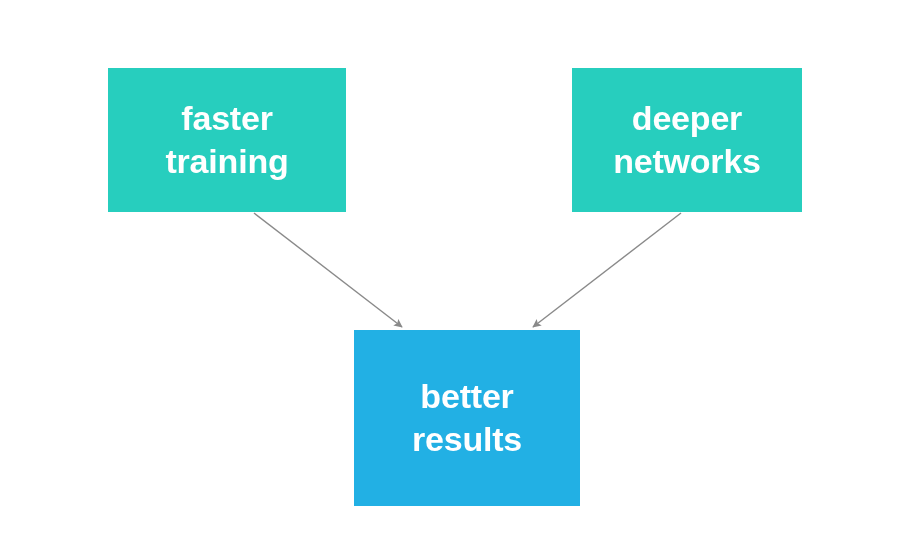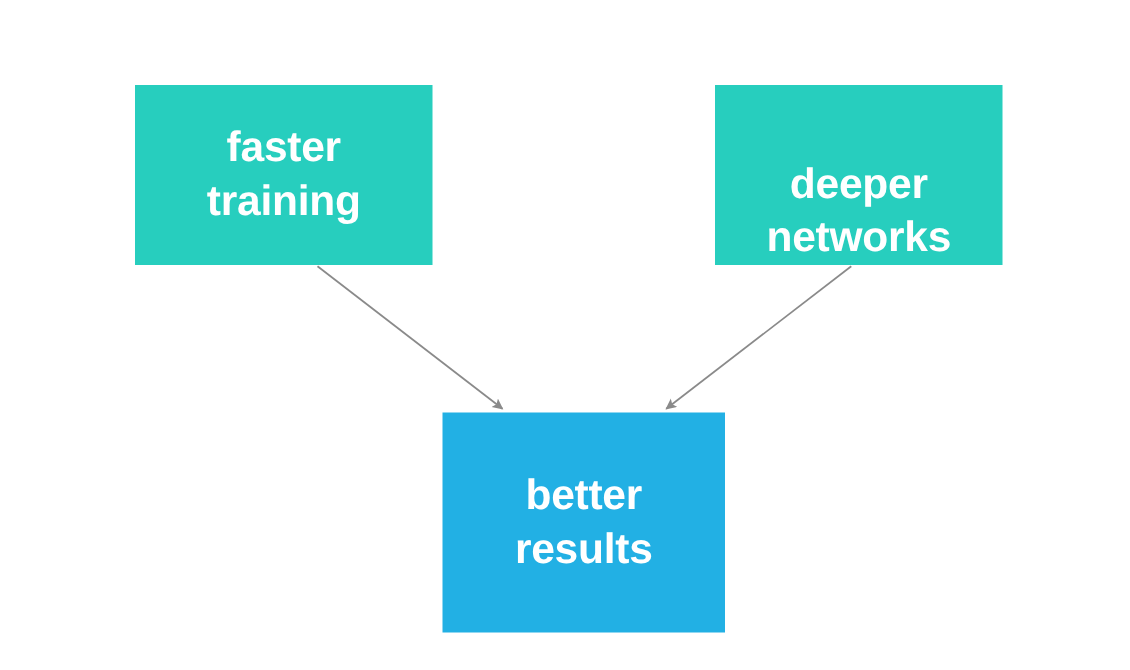--- a/index.html
+++ b/index.html
@@ -52,21 +52,20 @@
     width: 238px;
     height: 144px;
     background: #27cebe;
   }
   #node-deeper-networks {
     left: 572px;
     top: 68px;
     width: 230px;
     height: 144px;
     background: #27cebe;
-    align-items: flex-end;
   }
   #node-better-results {
     left: 354px;
     top: 330px;
     width: 226px;
     height: 176px;
     background: #22b0e4;
   }
 </style>
 </head>

